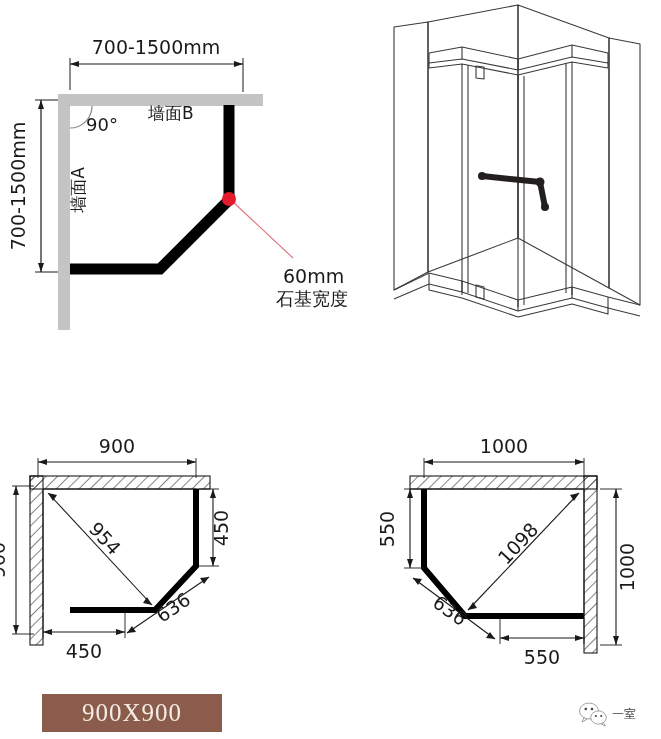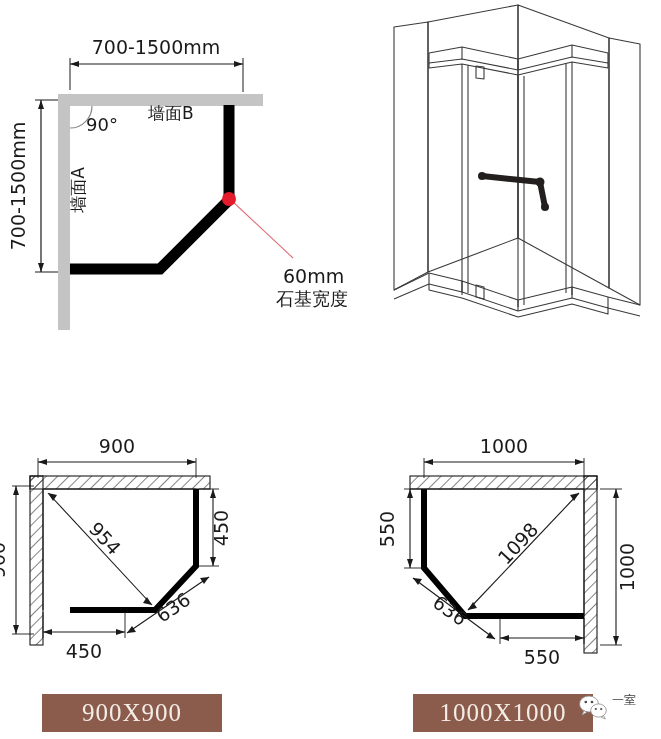--- a/index.html
+++ b/index.html
@@ -64,20 +64,21 @@
   }
   #banner-left  { left: 42px;  top: 694px; width: 180px; }
   #banner-right { left: 413px; top: 694px; width: 180px; }
 
   
   #watermark {
     position: absolute;
     left: 578px; top: 694px;
     width: 80px; height: 40px;
     display: flex;
+    align-items: center;
     gap: 4px;
   }
   #watermark .wm-text {
     font-size: 12px;
     color: #3c3c3c;
     font-family: "DejaVu Sans", sans-serif;
     white-space: nowrap;
     line-height: 1.05;
   }
 
@@ -351,21 +352,20 @@
         <path d="M128,218 L137,215 L137,221 Z" fill="#1a1a1a"></path>
         <path d="M212,218 L203,215 L203,221 Z" fill="#1a1a1a"></path>
         <line x1="128" y1="198" x2="128" y2="224" stroke="#1a1a1a" stroke-width="0.9"></line>
         <line x1="212" y1="198" x2="212" y2="224" stroke="#1a1a1a" stroke-width="0.9"></line>
         <text class="lbl" x="170" y="244" font-size="19" text-anchor="middle">550</text>
       </g>
     </svg>
   </div>
 
   <div class="banner" id="banner-left">900X900</div>
-  <div class="banner" id="banner-right">1000X1000</div>
 
   <div id="watermark">
     <svg width="30" height="26" viewBox="0 0 30 26">
       <g fill="#ffffff" stroke="#8a8a8a" stroke-width="0.8">
         <ellipse cx="11" cy="10" rx="9.5" ry="8"></ellipse>
         <path d="M6,16.5 L4,21 L8.6,18.6 Z" stroke-linejoin="round"></path>
       </g>
       <circle cx="7.8" cy="8" r="1.35" fill="#4a4a4a"></circle>
       <circle cx="14" cy="8" r="1.35" fill="#4a4a4a"></circle>
       <g fill="#ffffff" stroke="#8a8a8a" stroke-width="0.8">

